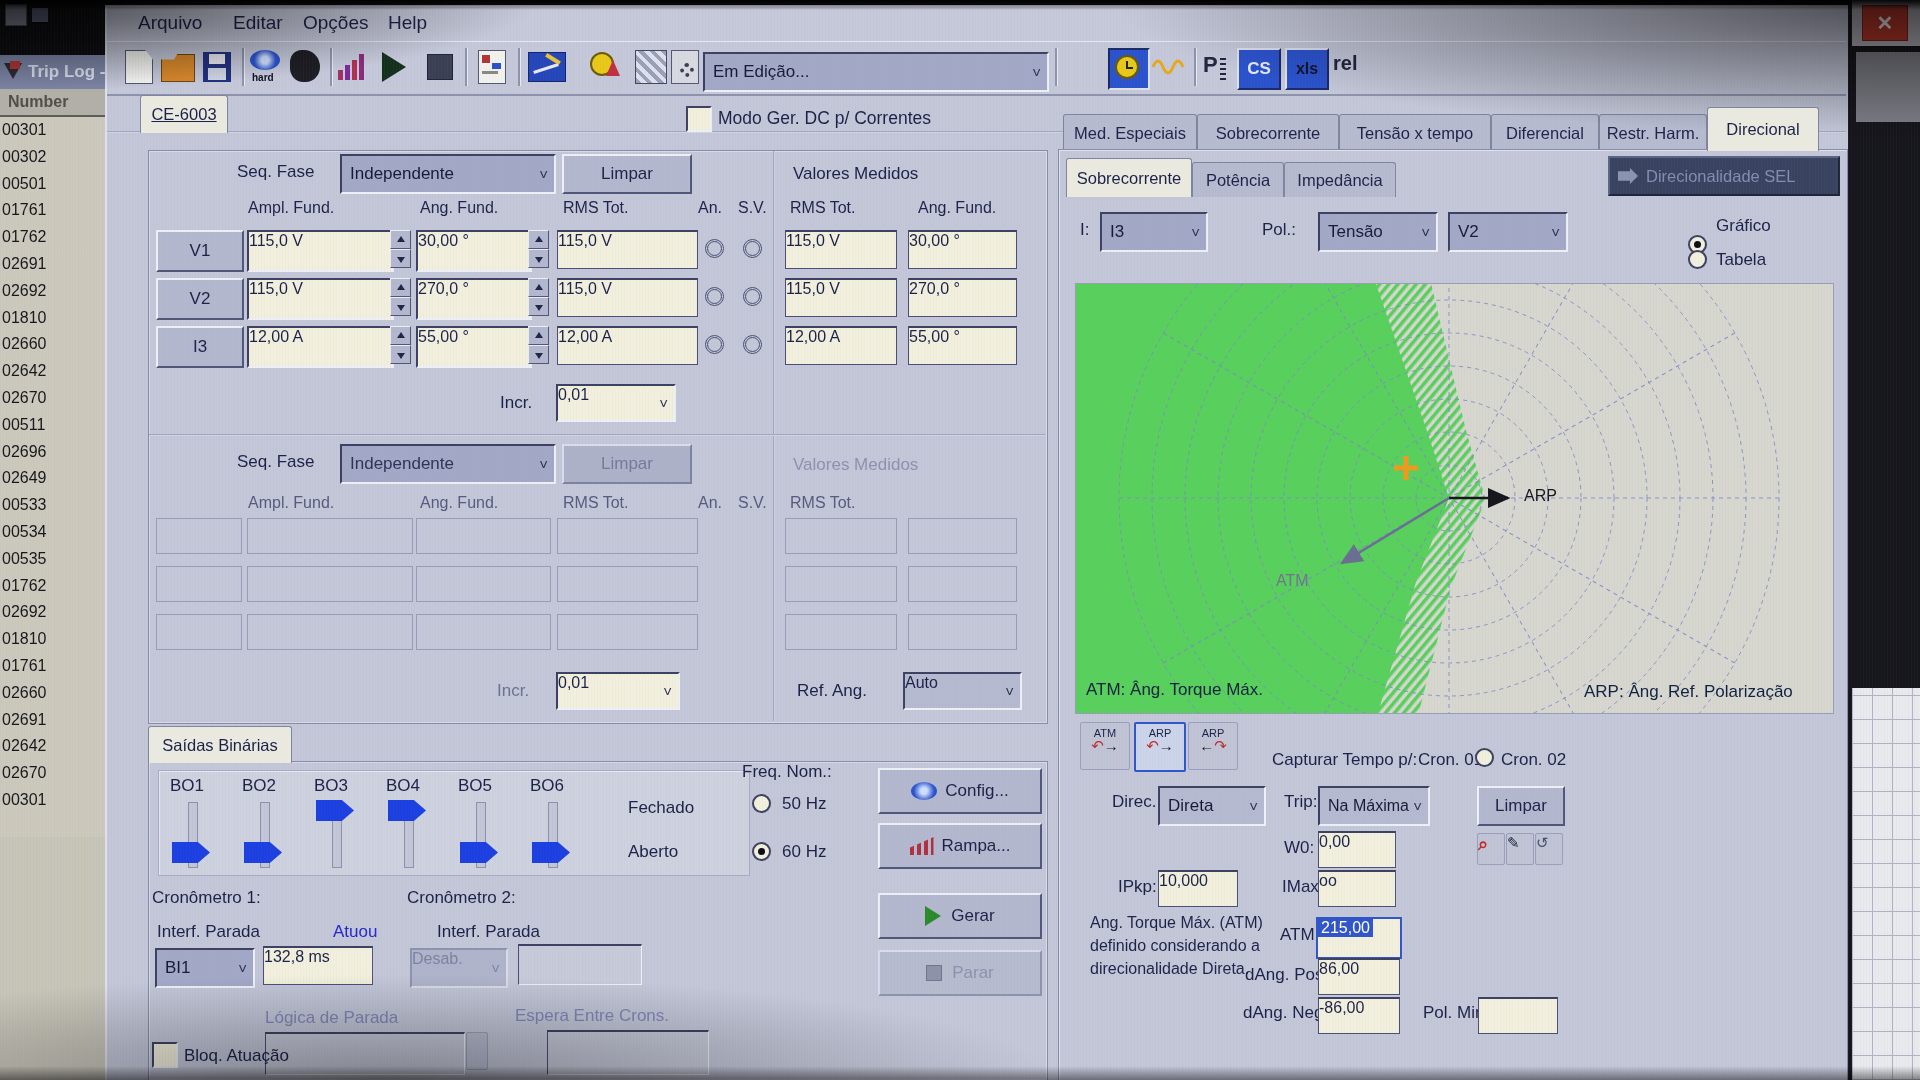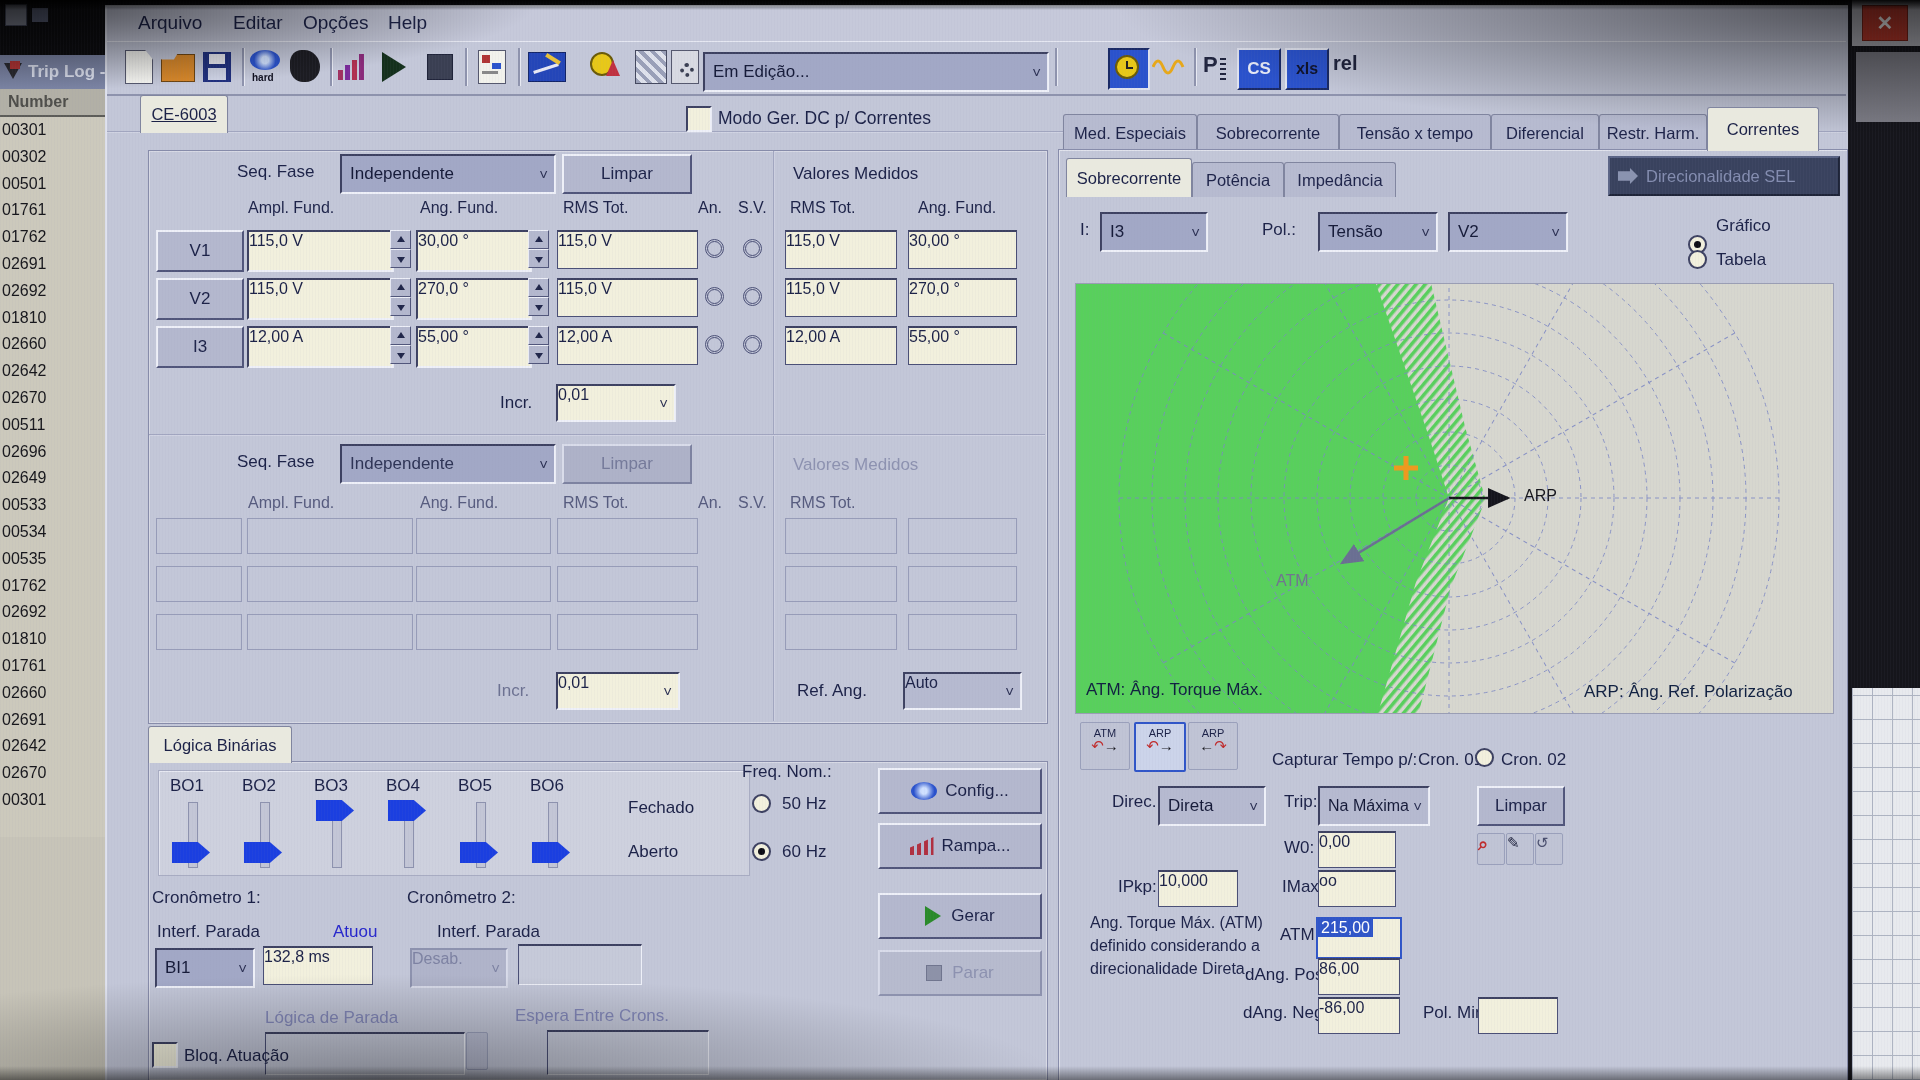--- a/index.html
+++ b/index.html
@@ -320,21 +320,21 @@
     <span class="dv">0,01</span>
     <span class="chev"></span>
   </div>
   <div class="a lbl" style="left:797px;top:681px;">Ref. Ang.</div>
   <div class="a" style="left:903px;top:672px;width:115px;height:34px;background:#b6bad0;border:2px solid;border-color:#3d4161 #eef0f8 #eef0f8 #3d4161;">
     <span class="dv">Auto</span>
     <span class="chev"></span>
   </div>
 
   <div class="a tab on" style="left:148px;top:726px;width:142px;height:36px;">
-    <span>Lógica Binárias</span>
+    <span>Saídas Binárias</span>
   </div>
   <div class="a grp" style="left:148px;top:761px;width:898px;height:318px;border-bottom:none;"></div>
   <div class="a" style="left:158px;top:770px;width:590px;height:104px;background:#ced1de;border:1px solid #a8acc2;box-shadow:inset 1px 1px 0 #e7e9f2;"></div>
 
   <div class="a lbl" style="left:170px;top:776px;">BO1</div>
   <div class="a botrack" style="left:188px;top:802px;height:64px;"></div>
   <div class="a bohandle" style="left: 172px; top: 842px;"></div>
   <div class="a lbl" style="left:242px;top:776px;">BO2</div>
   <div class="a botrack" style="left:260px;top:802px;height:64px;"></div>
   <div class="a bohandle" style="left: 244px; top: 842px;"></div>
@@ -416,21 +416,21 @@
   <div class="a tab" style="left:1339px;top:114px;width:150px;height:36px;">
       <span>Tensão x tempo</span>
     </div>
   <div class="a tab" style="left:1491px;top:114px;width:106px;height:36px;">
       <span>Diferencial</span>
     </div>
   <div class="a tab" style="left:1599px;top:114px;width:106px;height:36px;">
       <span>Restr. Harm.</span>
     </div>
   <div class="a tab on" style="left:1707px;top:107px;width:110px;height:43px;">
-      <span>Correntes</span>
+      <span>Direcional</span>
     </div>
   <div class="a" style="left:1058px;top:149px;width:788px;height:931px;background:#c3c7d8;border:1px solid #878caa;border-bottom:none;box-shadow:inset 1px 1px 0 rgba(255,255,255,.5);"></div>
 
   <div class="a tab on" style="left:1066px;top:158px;width:124px;height:38px;">
       <span>Sobrecorrente</span>
     </div>
   <div class="a tab" style="left:1192px;top:162px;width:90px;height:34px;">
       <span>Potência</span>
     </div>
   <div class="a tab" style="left:1284px;top:162px;width:110px;height:34px;">

